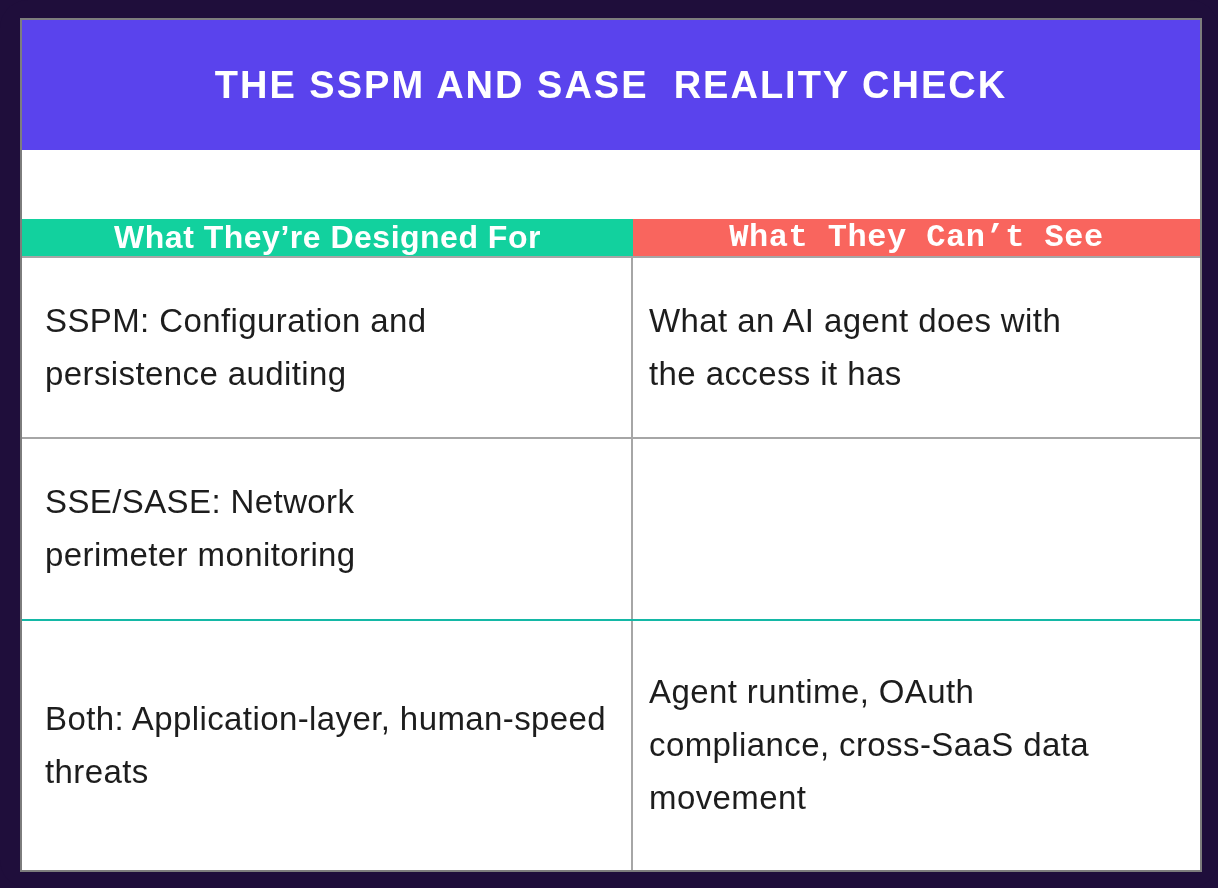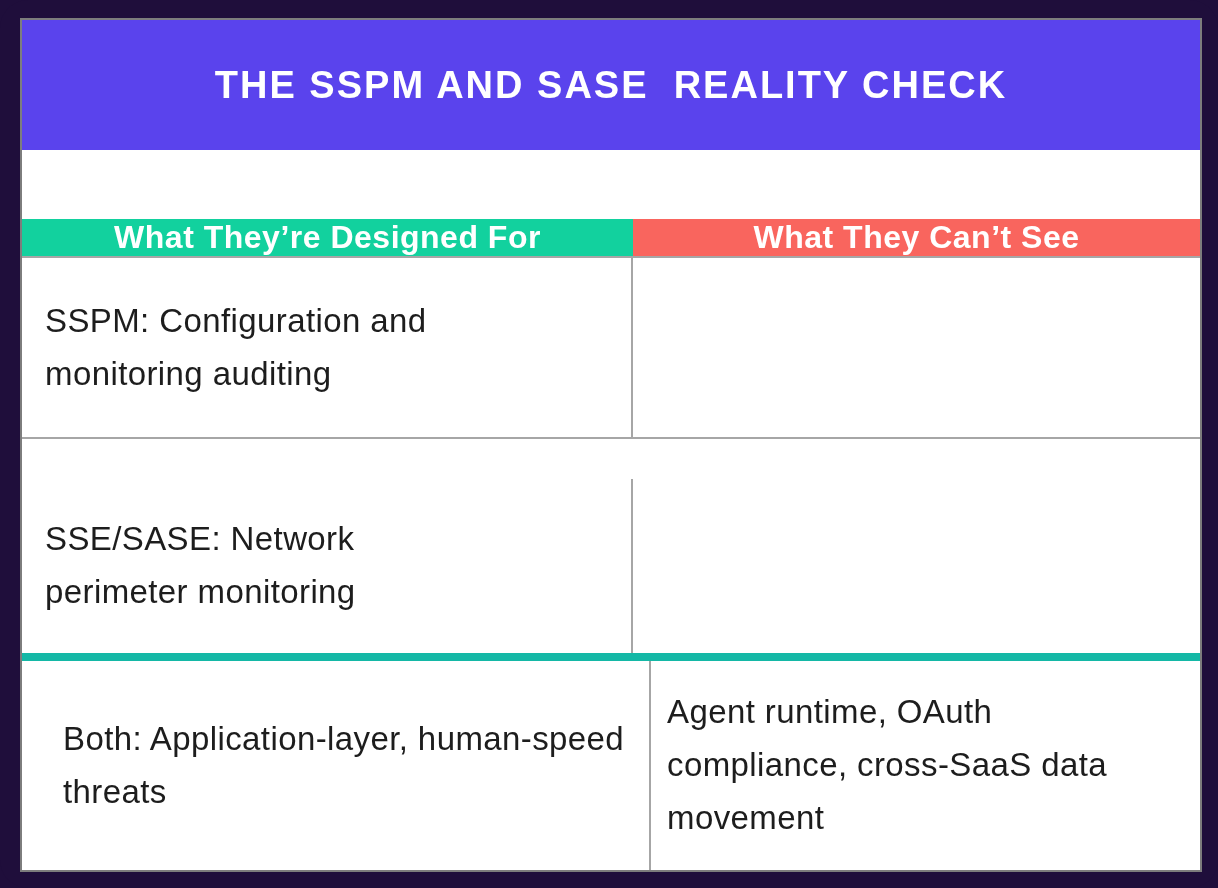--- a/index.html
+++ b/index.html
@@ -54,28 +54,29 @@
     font-weight: 700;
     letter-spacing: 0.5px;
   }
   .header-cell.left {
     flex: 0 0 611px;
     background: var(--designed-for-header, #12d19e);
   }
   .header-cell.right {
     flex: 1;
     background: var(--cant-see-header, #f9655e);
+    font-family: Liberation Mono, monospace;
   }
   .body-row {
     display: flex;
     background: #ffffff;
   }
   .body-row.r1 { flex: 0 0 181px; border-bottom: 2px solid #a6a6a6; }
-  .body-row.r2 { flex: 0 0 182px; border-bottom: 8px solid #14b8a6; margin-top: 40px; }
-  .body-row.r3 { flex: 1 1 auto; padding-left: 18px; }
+  .body-row.r2 { flex: 0 0 182px; border-bottom: 2px solid #14b8a6; }
+  .body-row.r3 { flex: 1 1 auto; }
   .body-cell {
     display: flex;
     align-items: center;
     color: var(--body-text, #1d1d1d);
     font-size: 33px;
     line-height: 1.6;
     letter-spacing: 0.4px;
   }
   .body-cell.left {
     flex: 0 0 611px;
@@ -100,21 +101,24 @@
 
     <div class="title-bar">THE SSPM AND SASE  REALITY CHECK</div>
 
     <div class="header-row">
       <div class="header-cell left">What They’re Designed For</div>
       <div class="header-cell right">What They Can’t See</div>
     </div>
 
     <div class="body-row r1">
       <div class="body-cell left">
-        <span class="mw520">SSPM: Configuration and monitoring auditing</span>
+        <span class="mw520">SSPM: Configuration and persistence auditing</span>
+      </div>
+      <div class="body-cell right">
+        <span class="mw430">What an AI agent does with the access it has</span>
       </div>
     </div>
 
     <div class="body-row r2">
       <div class="body-cell left">
         <span class="mw440">SSE/SASE: Network perimeter monitoring</span>
       </div>
     </div>
 
     <div class="body-row r3">

